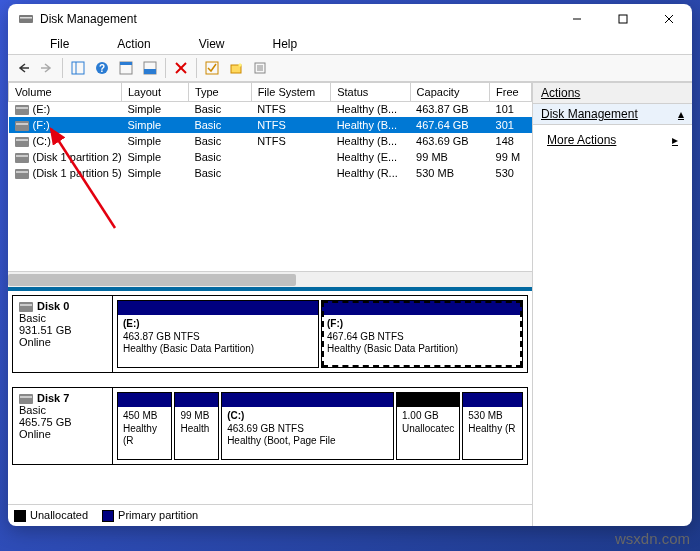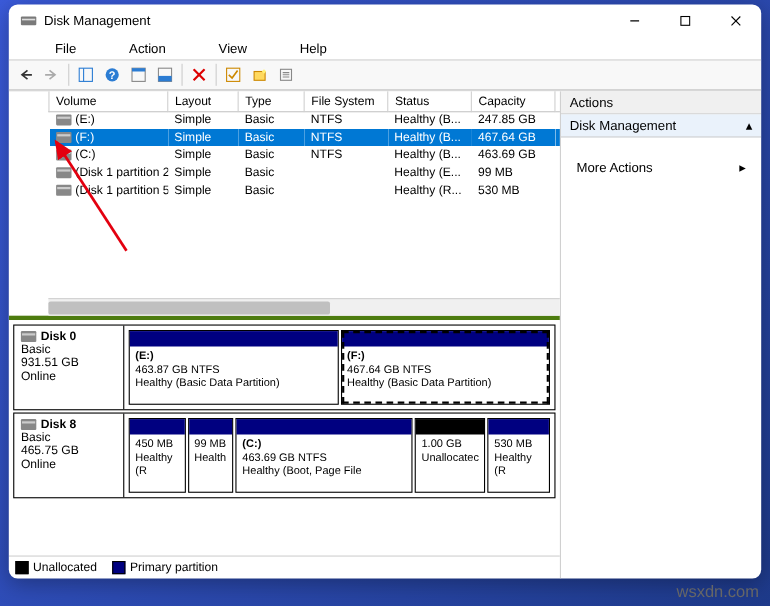--- a/index.html
+++ b/index.html
@@ -10,47 +10,47 @@
 .titlebar-title { flex: 1; }
 .titlebar-btns { display: flex; }
 .titlebar-btn { width: 46px; height: 30px; display: flex; align-items: center; justify-content: center; cursor: pointer; font-size: 10px; }
 .menubar { height: 20px; display: flex; align-items: center; padding: 0 6px; font-size: 12px; gap: 4px; }
 .menubar span { padding: 1px 8px; cursor: pointer; margin-left: 28px; }
 .toolbar { height: 28px; border-top: 1px solid #d0d0d0; border-bottom: 1px solid #d0d0d0; display: flex; align-items: center; padding: 0 4px; gap: 2px; background: #f8f8f8; }
 .tbtn { width: 22px; height: 22px; display:flex; align-items:center; justify-content:center; cursor:pointer; border-radius:2px; }
 .tdivider { width:1px; height:20px; background:#ccc; margin:0 2px; }
 .content { flex:1; display:flex; border-top: 1px solid #d0d0d0; overflow:hidden; }
 .main { flex:1; display:flex; flex-direction:column; overflow:hidden; }
-.table-wrap { border-bottom: 4px solid #4d7c0f; padding-left: 36px; }
+.table-wrap { border-bottom: 4px solid #0369a1; }
 table { width: 100%; border-collapse: collapse; font-size: 11px; table-layout: fixed; }
 th { text-align:left; font-weight:normal; padding: 2px 6px; border: 1px solid #d0d0d0; border-top:none; background:#fff; height:18px; overflow:hidden; white-space:nowrap; }
 td { padding: 0 6px; height:16px; white-space:nowrap; overflow:hidden; text-overflow: clip; }
 tr.sel td { background:#0078d4; color:#fff; }
 .disk-icon { display:inline-block; width:14px; height:10px; background:#888; border-radius:1px; margin-right:4px; vertical-align:middle; position:relative; }
 .disk-icon::after { content:''; position:absolute; top:2px; left:1px; right:1px; height:2px; background:#ccc; }
 .scroll-strip { height: 16px; background:#f0f0f0; border-top:1px solid #d0d0d0; position:relative; }
 .scroll-strip .thumb { position:absolute; left:0; top:2px; height:12px; width:55%; background:#c0c0c0; border-radius:2px; }
 .graph { flex:1; overflow:auto; padding:4px; background:#fff; }
-.disk-row { display:flex; border:1px solid #000; margin-bottom:2px; min-height:78px; }
+.disk-row { display:flex; border:1px solid #000; margin-bottom:14px; min-height:78px; }
 .disk-label { width:100px; border-right:1px solid #000; padding:4px 6px; font-size:11px; }
 .disk-label b { font-size:11px; }
 .parts { flex:1; display:flex; padding:4px; gap:2px; }
 .part { border:1px solid #000; position:relative; font-size:10px; display:flex; flex-direction:column; }
 .part .cap { height:14px; background:#000080; }
 .part .body { padding:3px 5px; flex:1; line-height:1.25; }
 .part.unalloc .cap { background:#000; }
 .part.sel { outline: 2px dashed #000; outline-offset:-3px; }
 .legend { border-top:1px solid #d0d0d0; padding:4px 6px; font-size:11px; display:flex; gap:14px; align-items:center; }
 .sw { display:inline-block; width:12px; height:12px; border:1px solid #000; margin-right:4px; vertical-align:middle; }
 .sw.un { background:#000; }
 .sw.pr { background:#000080; }
-.actions { width:183px; border-left:1px solid #d0d0d0; font-size:12px; }
+.actions { width:160px; border-left:1px solid #d0d0d0; font-size:12px;text-decoration:underline; }
 .actions-hdr { background:#f0f0f0; padding:3px 8px; font-size:12px; border-bottom:1px solid #d0d0d0; }
 .actions-sec { background:#eaf2fb; padding:3px 8px; display:flex; justify-content:space-between; border-bottom:1px solid #d0d0d0; }
-.actions-item { padding:20px 14px; display:flex; justify-content:space-between; cursor:pointer; }
+.actions-item { padding:8px 14px; display:flex; justify-content:space-between; cursor:pointer; }
 .arrow { position:absolute; top:123px; left:45px; width:80px; height:110px; pointer-events:none; z-index:5; }
 .watermark { position:absolute; bottom:4px; right:10px; font-size:15px; color:#666; }
 </style>
 </head>
 <body>
 
 <div class="window">
 
   <div class="titlebar">
     <span class="titlebar-icon">
@@ -177,21 +177,21 @@
             <th>Free</th>
           </tr>
             </thead>
           <tbody id="vol-body">
               <tr>
                 <td><span class="disk-icon"></span>(E:)</td>
                 <td>Simple</td>
                 <td>Basic</td>
                 <td>NTFS</td>
                 <td>Healthy (B...</td>
-                <td>247.85 GB</td>
+                <td>463.87 GB</td>
                 <td>101</td>
               </tr>
               <tr class="sel">
                 <td><span class="disk-icon"></span>(F:)</td>
                 <td>Simple</td>
                 <td>Basic</td>
                 <td>NTFS</td>
                 <td>Healthy (B...</td>
                 <td>467.64 GB</td>
                 <td>301</td>
@@ -239,21 +239,21 @@
                 <div class="cap"></div>
                 <div class="body"><b>(E:)</b><br>463.87 GB NTFS<br>Healthy (Basic Data Partition)</div>
               </div>
               <div class="part sel" style="flex: 1 1 0%;">
                 <div class="cap"></div>
                 <div class="body"><b>(F:)</b><br>467.64 GB NTFS<br>Healthy (Basic Data Partition)</div>
               </div>
             </div>
           </div>
           <div class="disk-row">
-            <div class="disk-label"><span class="disk-icon"></span><b>Disk 8</b><br>Basic<br>465.75 GB<br>Online</div>
+            <div class="disk-label"><span class="disk-icon"></span><b>Disk 7</b><br>Basic<br>465.75 GB<br>Online</div>
             <div class="parts">
               <div class="part" style="flex: 0.5 1 0%;">
                 <div class="cap"></div>
                 <div class="body">450 MB<br>Healthy (R</div>
               </div>
               <div class="part" style="flex: 0.4 1 0%;">
                 <div class="cap"></div>
                 <div class="body">99 MB<br>Health</div>
               </div>
               <div class="part" style="flex: 1.6 1 0%;">

